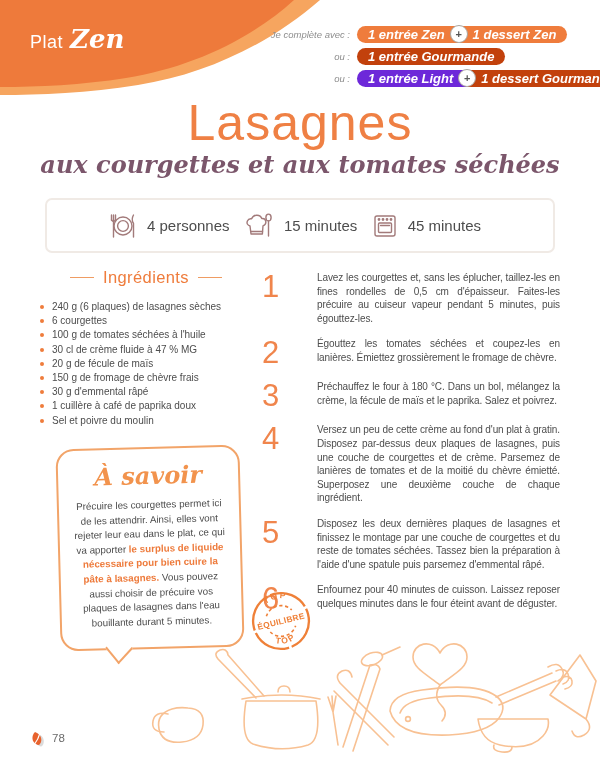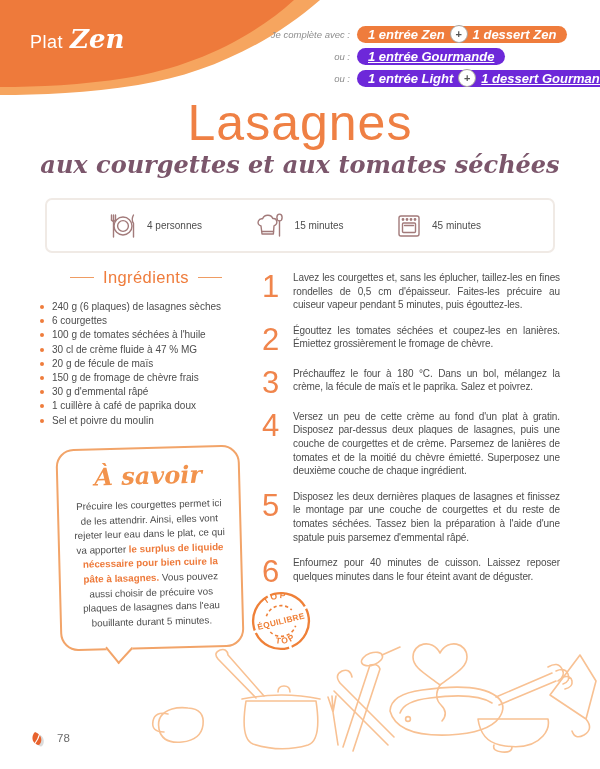--- a/index.html
+++ b/index.html
@@ -19,21 +19,21 @@
 
   
   .badges { left:268px; top:25px; display:flex; flex-direction:column; gap:4px; }
   .badge-row { display:flex; align-items:center; height:18px; }
   .badge-label { width:82px; text-align:right; margin-right:7px;
     font-size:9.5px; font-style:italic; font-weight:400; color:#8e8e8e; }
   .pill { height:17px; display:flex; align-items:center; padding:0 11px;
     border-radius:9px; color:#fff; font-size:13px; font-weight:700; font-style:italic;
     white-space:nowrap; }
   .pill.orange { background:#ef7c3c; }
-  .pill.maroon { background:#6d28d9;text-decoration:underline; }
+  .pill.maroon { background:#c2410c; }
   .pill.green  { background:#6d28d9; }
   .pill.half-l { border-radius:9px 0 0 9px; padding-right:13px; }
   .pill.half-r { border-radius:0 9px 9px 0; padding-left:13px; }
   .plus-circle { width:18px; height:18px; border-radius:50%; background:#fff;
     border:1.5px solid #a9a49e; color:#555; font-size:11px; font-weight:700;
     display:flex; align-items:center; justify-content:center;
     margin:0 -8px; z-index:2; flex:0 0 18px; }
 
   
   .title { left:0; top:94px; width:600px; text-align:center;
@@ -42,21 +42,21 @@
     font-family:"DejaVu Serif", serif; font-style:italic; font-weight:700;
     font-size:24px; color:#7b566b; }
 
   
   .meta-bar { left:45px; top:198px; width:510px; height:55px;
     border:2px solid #f0eae5; border-radius:7px;
     display:flex; align-items:center; justify-content:space-between;
     padding:0 72px 0 62px; }
   .meta-item { display:flex; align-items:center; gap:10px; }
   .meta-item svg { display:block; }
-  .meta-text { font-size:10px; color:#4d4d4d; }
+  .meta-text { font-size:15px; color:#4d4d4d; }
 
   
   .ingredients { left:40px; top:268px; width:212px; }
   .ing-head { display:flex; align-items:center; justify-content:center; gap:9px;
     color:#ef7c3c; font-size:16.5px; font-weight:500; letter-spacing:.4px; }
   .ing-head .dash { width:24px; height:1.5px; background:#ef9c63; }
   .ing-list { margin-top:13px; list-style:none; }
   .ing-list li { display:flex; gap:8px; font-size:10px; line-height:14.2px; color:#4d4d4d; }
   .ing-list .dot { width:4px; height:4px; border-radius:50%; background:#ef7c3c;
     flex:0 0 4px; margin-top:5px; }
@@ -73,30 +73,30 @@
     font-style:italic; font-weight:700; font-size:24px; color:#f2934d;
     margin-bottom:8px; }
   .bubble-text { font-size:9.8px; line-height:14.6px; text-align:center; color:#4d4d4d; }
   .bubble-text .hl { color:#ee7b3c; font-weight:700; }
 
   
   .steps { left:262px; top:271px; width:298px; }
   .step { display:flex; margin-bottom:12px; }
   .step-num { flex:0 0 31px; font-size:31px; font-weight:300; color:#f0854c; line-height:1; }
   .step-text { flex:1; font-size:10px; line-height:13.6px; text-align:justify;
-    color:#4d4d4d; letter-spacing:-.1px; }
+    color:#4d4d4d; letter-spacing:-.1px;margin-left:24px; }
 
   
   .stamp { left:245px; top:585px; width:72px; height:72px; }
 
   
   .illus { left:128px; top:597px; width:472px; height:172px; }
 
   
-  .footer { left:28px; top:729px; display:flex; align-items:center; gap:5px; }
+  .footer { left:28px; top:729px; display:flex; align-items:center; }
   .page-num { font-size:11.5px; color:#6b6b6b; }
 </style>
 </head>
 <body>
 
 <svg id="wave" class="abs" viewBox="0 0 600 96" aria-hidden="true">
   <path d="M0,0 L320,0 C272,42 208,74 138,85 C88,93 40,95 0,95 Z" fill="#f6a55f"></path>
   <path d="M0,0 L294,0 C250,40 190,68 126,78 C82,85 38,87 0,87 Z" fill="#ee7a3b"></path>
 </svg>
 

